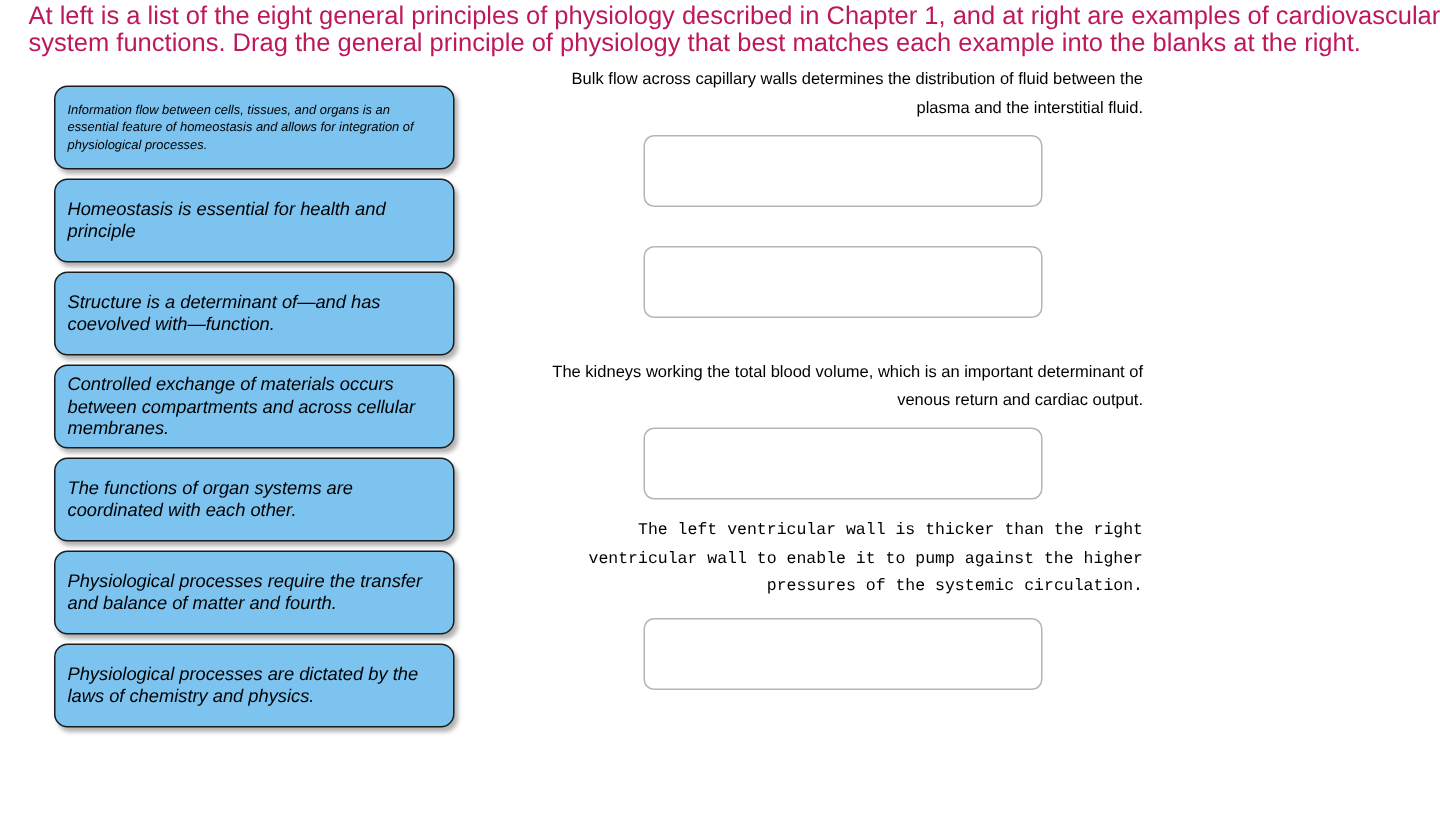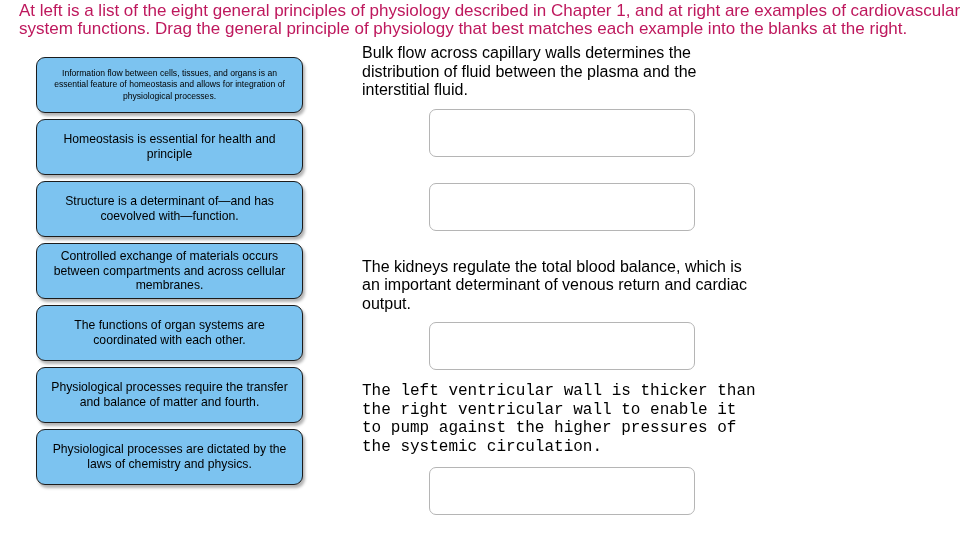--- a/index.html
+++ b/index.html
@@ -42,24 +42,25 @@
     width: 267px;
     height: 56px;
     margin-bottom: 6px;
     background: #7cc3f0;
     border: 1.5px solid #1c1c1c;
     border-radius: 9px;
     box-shadow: 2px 3px 3px rgba(0,0,0,0.30);
     display: flex;
     align-items: center;
     justify-content: center;
-    text-align: center;
+    text-align: left;
     padding: 2px 8px;
     cursor: move;
     user-select: none;
+    font-style: italic;
   }
   .principle-tile .tile-text {
     font-size: 12.2px;
     line-height: 14.6px;
     color: #000000;
     display: block;
     width: 100%;
   }
   
   .principle-tile.compact .tile-text {
@@ -72,22 +73,22 @@
     position: absolute;
     left: 362px;
     top: 44px;
     width: 400px;
   }
   .example-group {
     position: relative;
     width: 400px;
   }
   .example-prompt {
-    text-align: left;
-    font-size: 16px;
+    text-align: right;
+    font-size: 11px;
     line-height: 18.5px;
     color: #000000;
     width: 400px;
   }
   .drop-zone {
     box-sizing: border-box;
     width: 266px;
     height: 48px;
     margin: 0 auto;
     background: #ffffff;
@@ -147,21 +148,21 @@
   <div class="example-group g0">
     <div class="example-prompt">Bulk flow across capillary walls determines the distribution of fluid between the plasma and the interstitial fluid.</div>
     <div class="drop-zone"></div>
   </div>
 
   <div class="example-group g1">
     <div class="drop-zone"></div>
   </div>
 
   <div class="example-group g2">
-    <div class="example-prompt">The kidneys regulate the total blood balance, which is an important determinant of venous return and cardiac output.</div>
+    <div class="example-prompt">The kidneys working the total blood volume, which is an important determinant of venous return and cardiac output.</div>
     <div class="drop-zone"></div>
   </div>
 
   <div class="example-group g3">
     <div class="example-prompt">The left ventricular wall is thicker than the right ventricular wall to enable it to pump against the higher pressures of the systemic circulation.</div>
     <div class="drop-zone"></div>
   </div>
 </div>
 
 </body></html>

